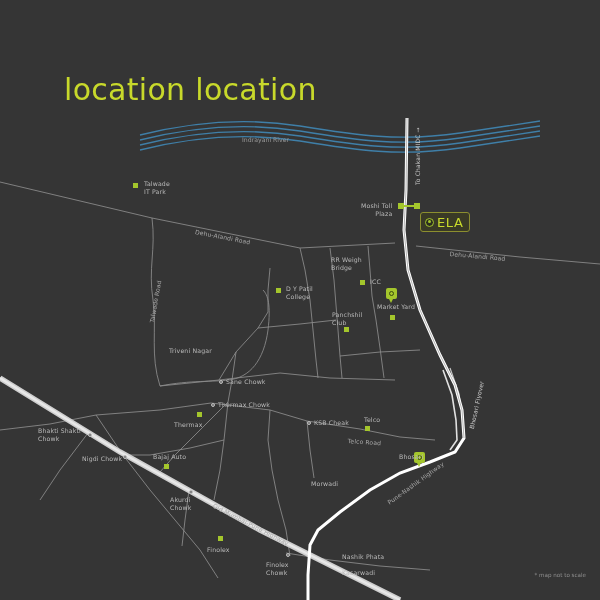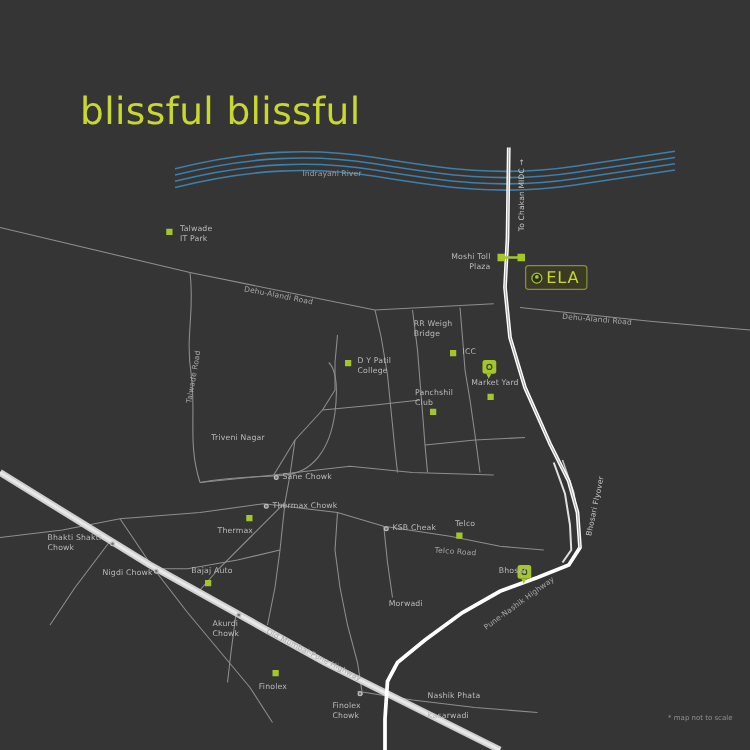--- a/index.html
+++ b/index.html
@@ -183,21 +183,21 @@
 
       <path d="M443 370 L 452 395 L 456 420 L 457 440 L 450 450" stroke-width="1.6" opacity="0.85"></path>
       <path d="M450 368 L 459 394 L 463 420 L 464 440" stroke-width="1.2" opacity="0.7"></path>
     </g>
 
     <g fill="none" stroke="#3a3a3a" stroke-width="0.7" opacity="0.55">
       <path d="M407 118 L 406 190 L 404 230 L 408 270 L 420 310 L 440 355 L 455 385 L 462 410 L 464 438"></path>
     </g>
   </svg>
 
-  <div class="title">blissful blissful</div>
+  <div class="title">location location</div>
 
   <div class="river-lbl" style="left:242px;top:136px;">Indrayani River</div>
 
   <div class="ela-badge">
     <span class="ela-circle">
         <i></i>
       </span>
     <span class="ela-text">ELA</span>
   </div>
 

